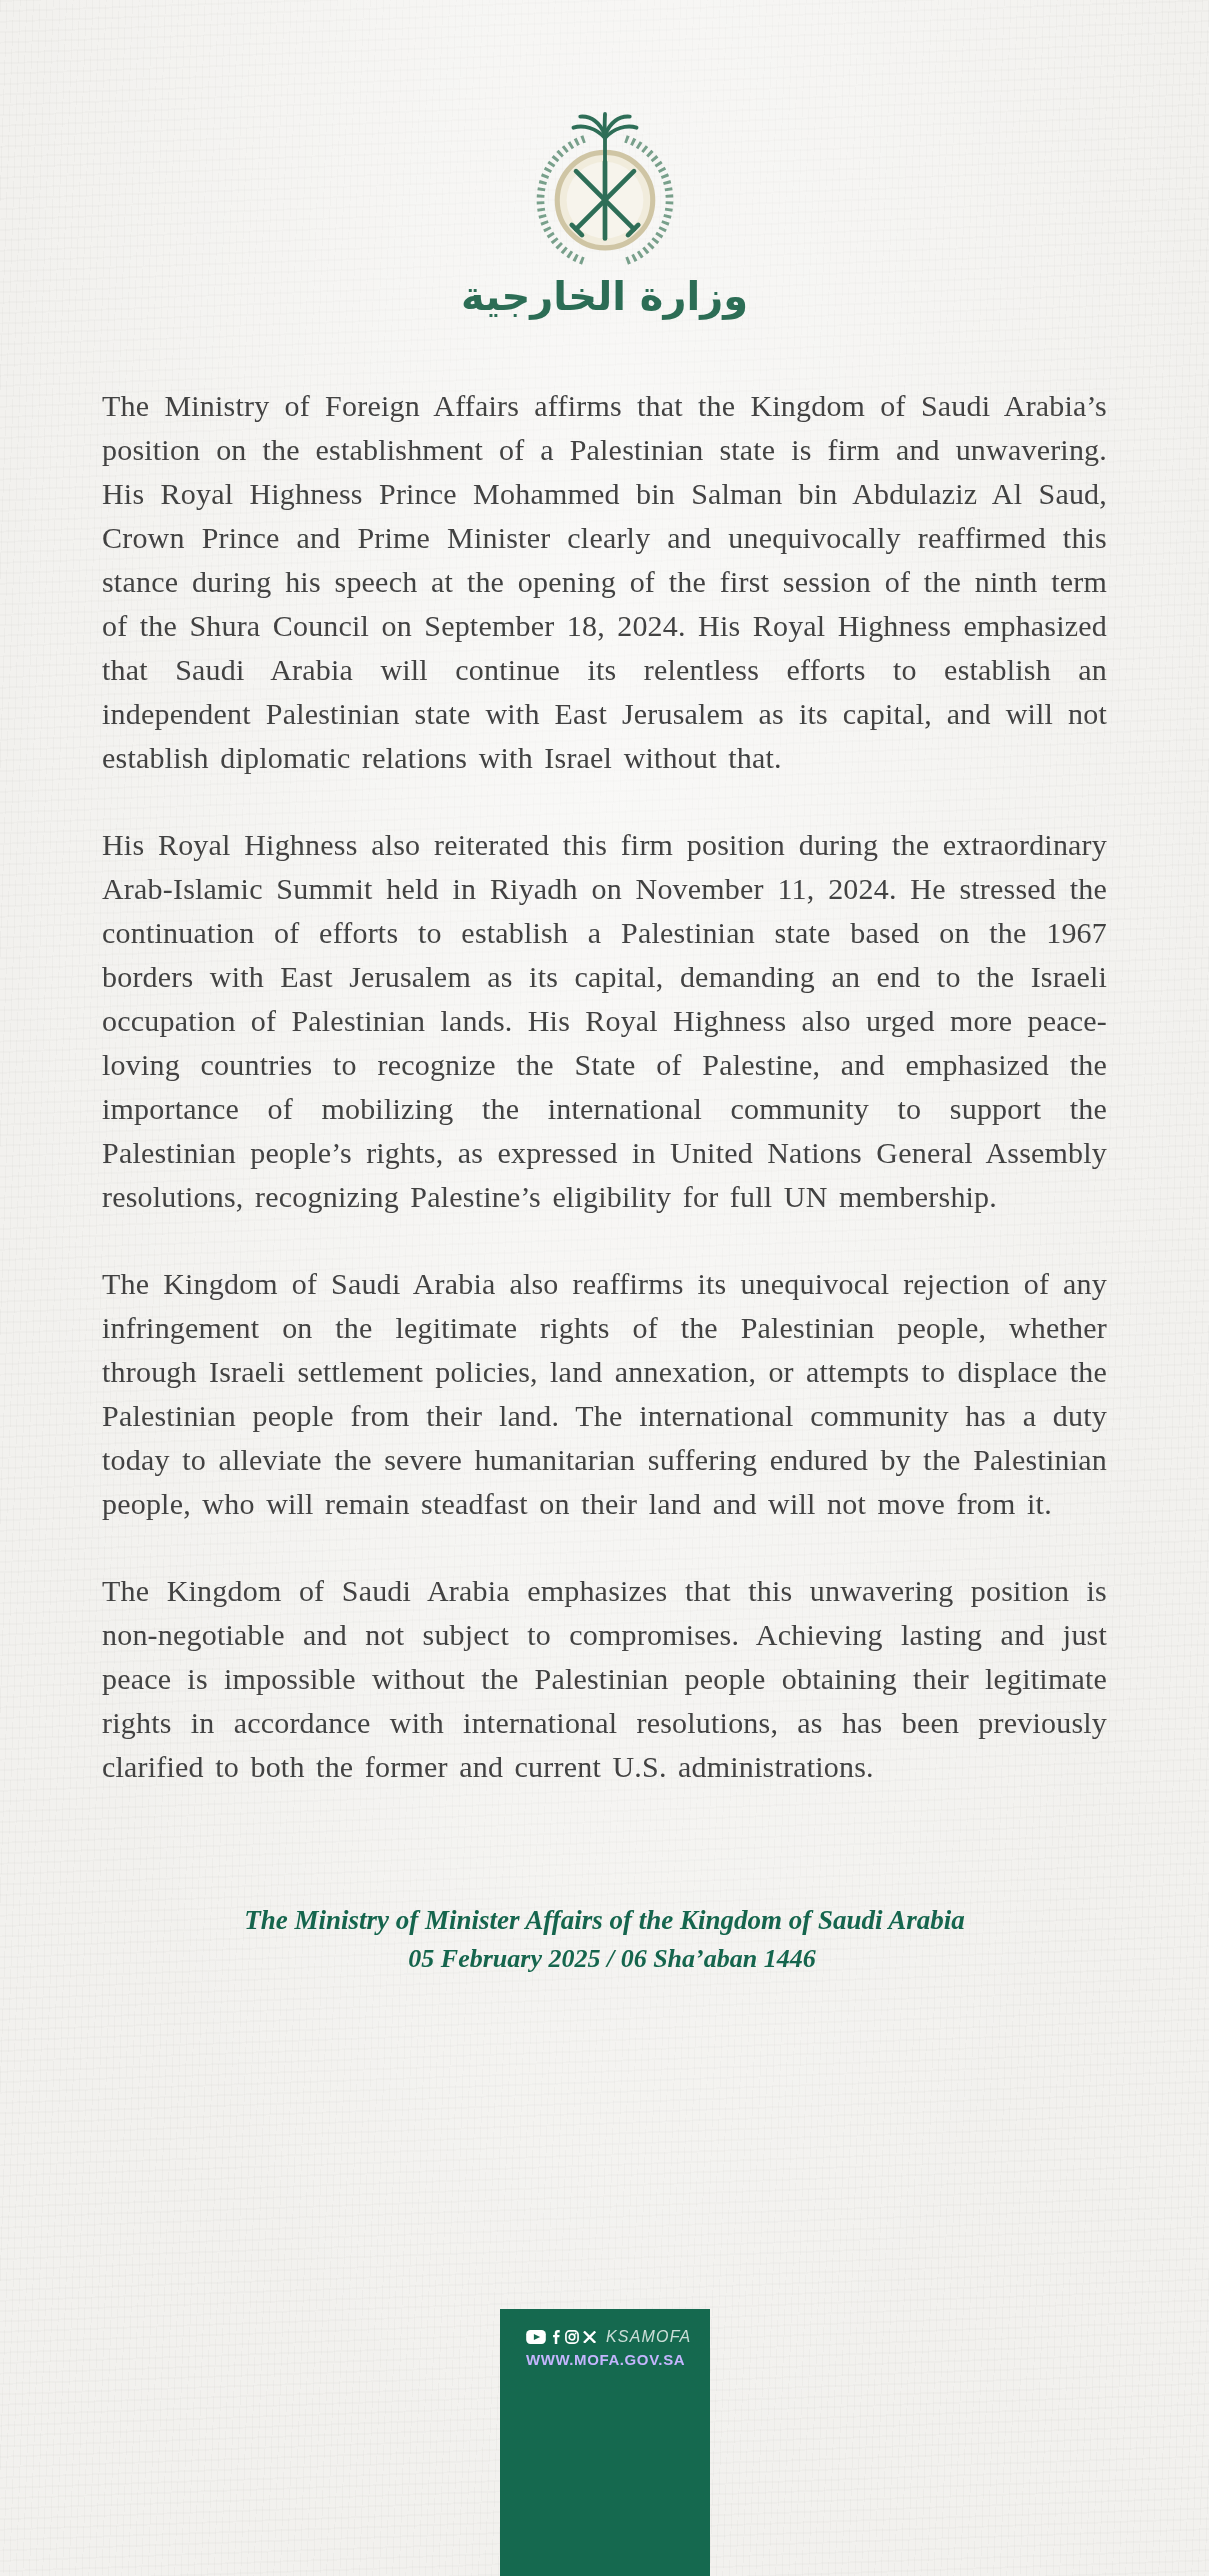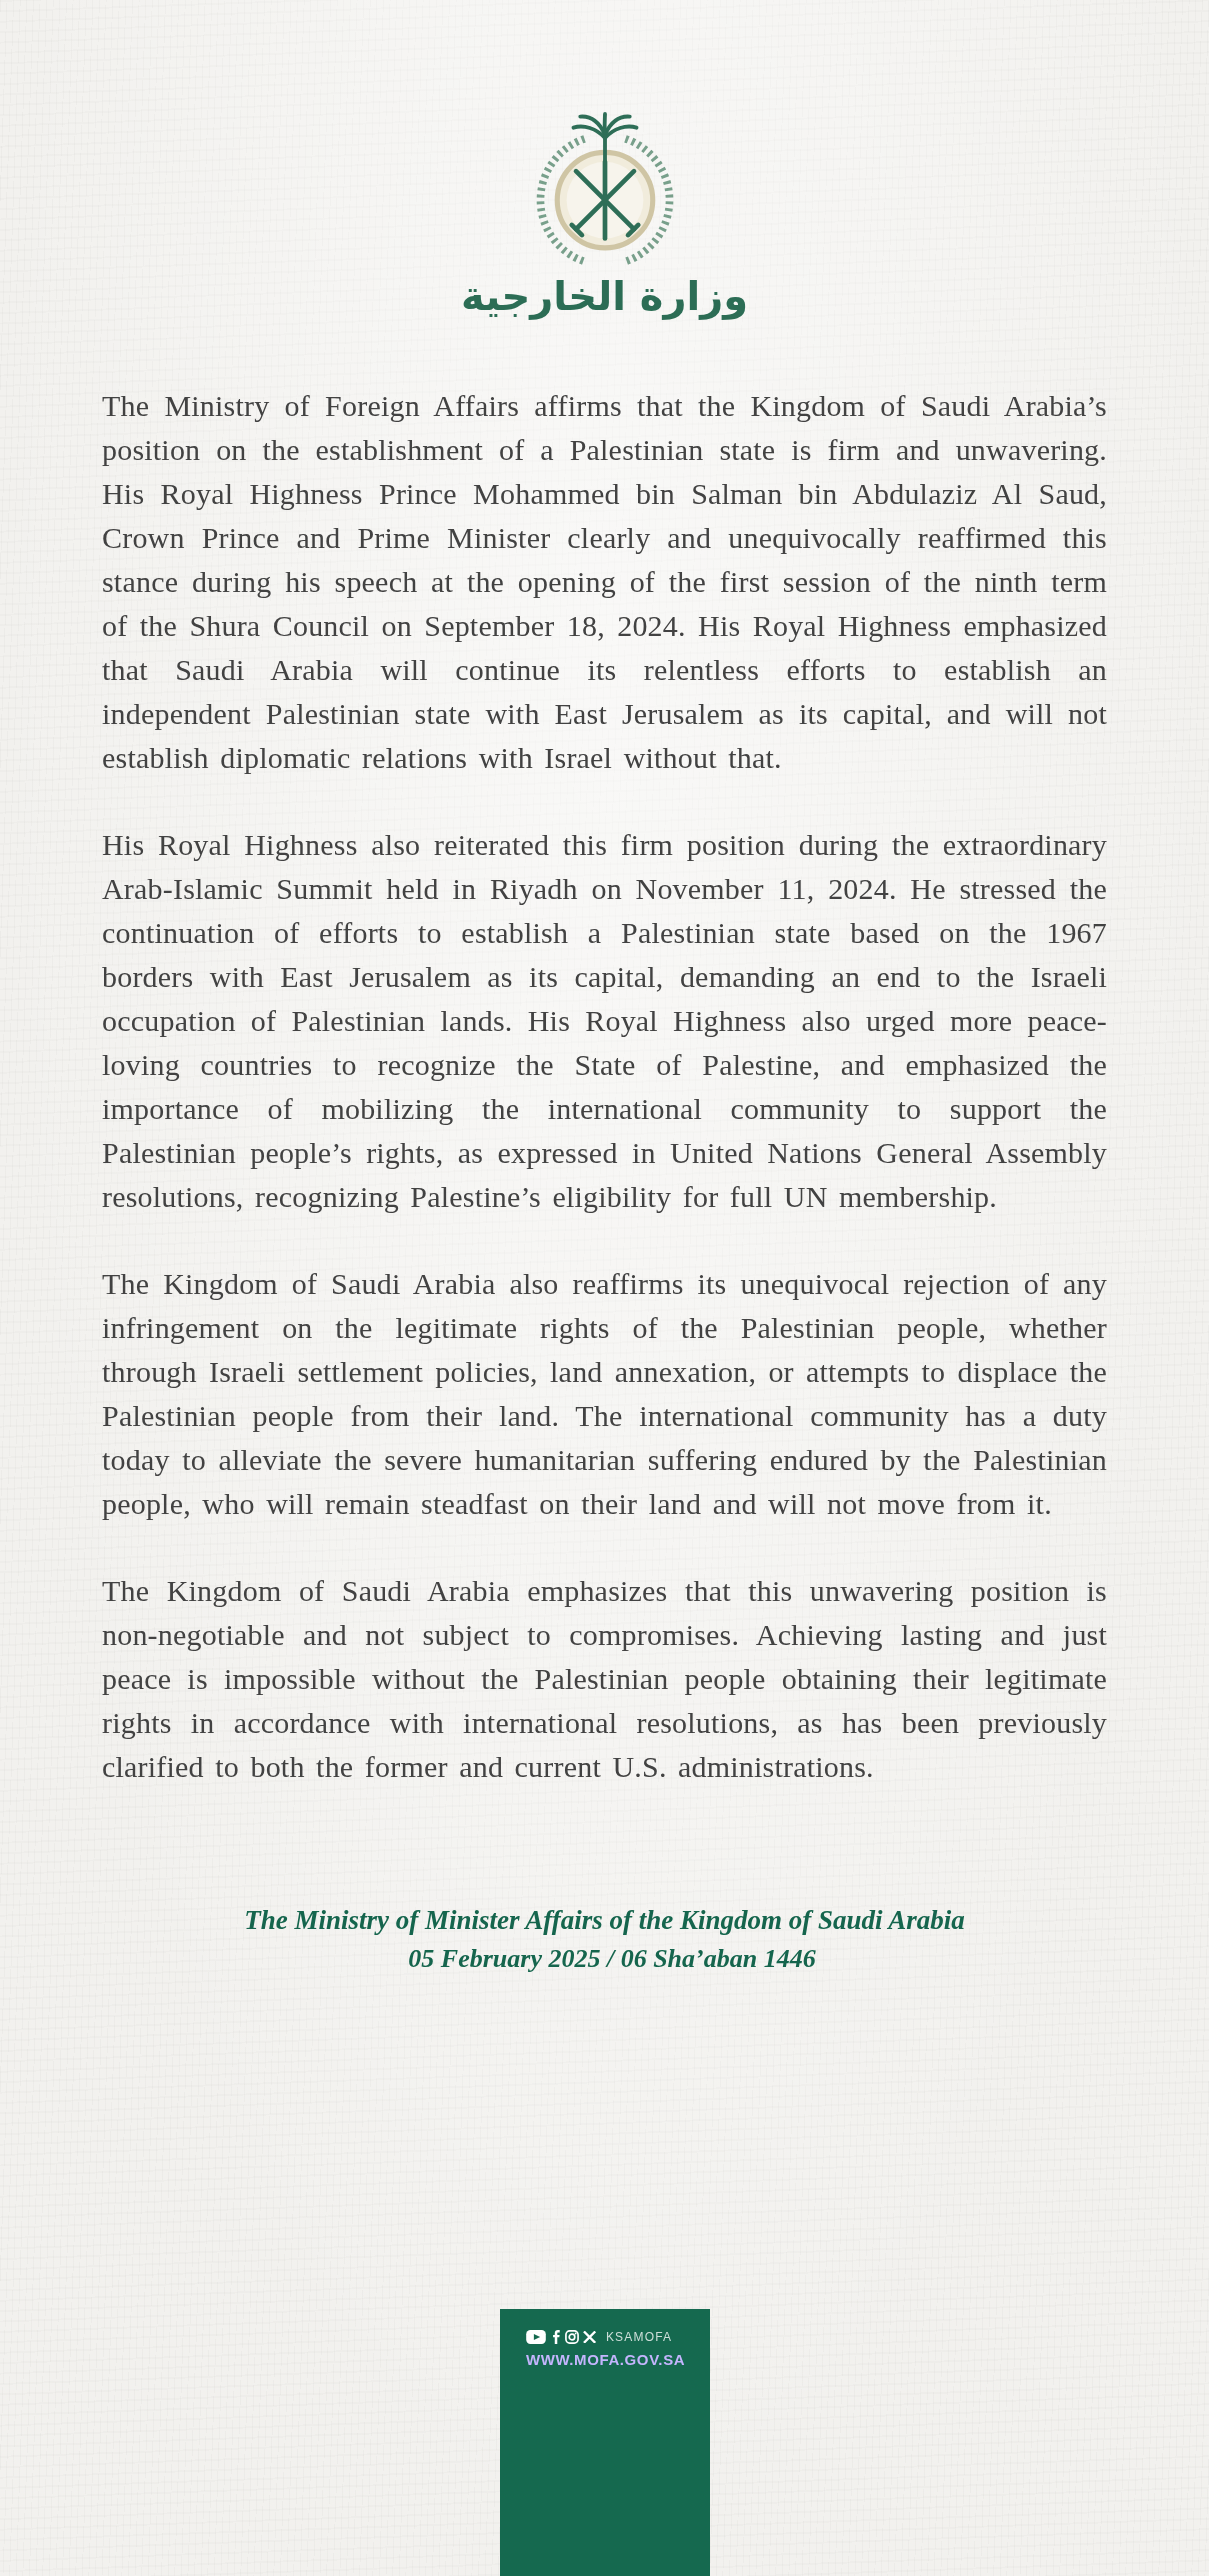--- a/index.html
+++ b/index.html
@@ -88,23 +88,24 @@
   .social-row {
     display: flex;
     align-items: center;
     gap: 4.7px;
     height: 16px;
   }
   .social-row svg { display: block; }
   .social-handle {
     margin-left: 4.7px;
     font-family: "Liberation Sans", sans-serif;
-    font-size: 12px;
+    font-size: 16px;
     letter-spacing: 1.2px;
     color: rgba(255,255,255,0.78);
+    font-style: italic;
   }
   .website {
     margin-top: 5.7px;
     font-family: "Liberation Sans", sans-serif;
     font-weight: bold;
     font-size: 15px;
     letter-spacing: 0.6px;
     color: #c4b5fd;
   }
 </style>

